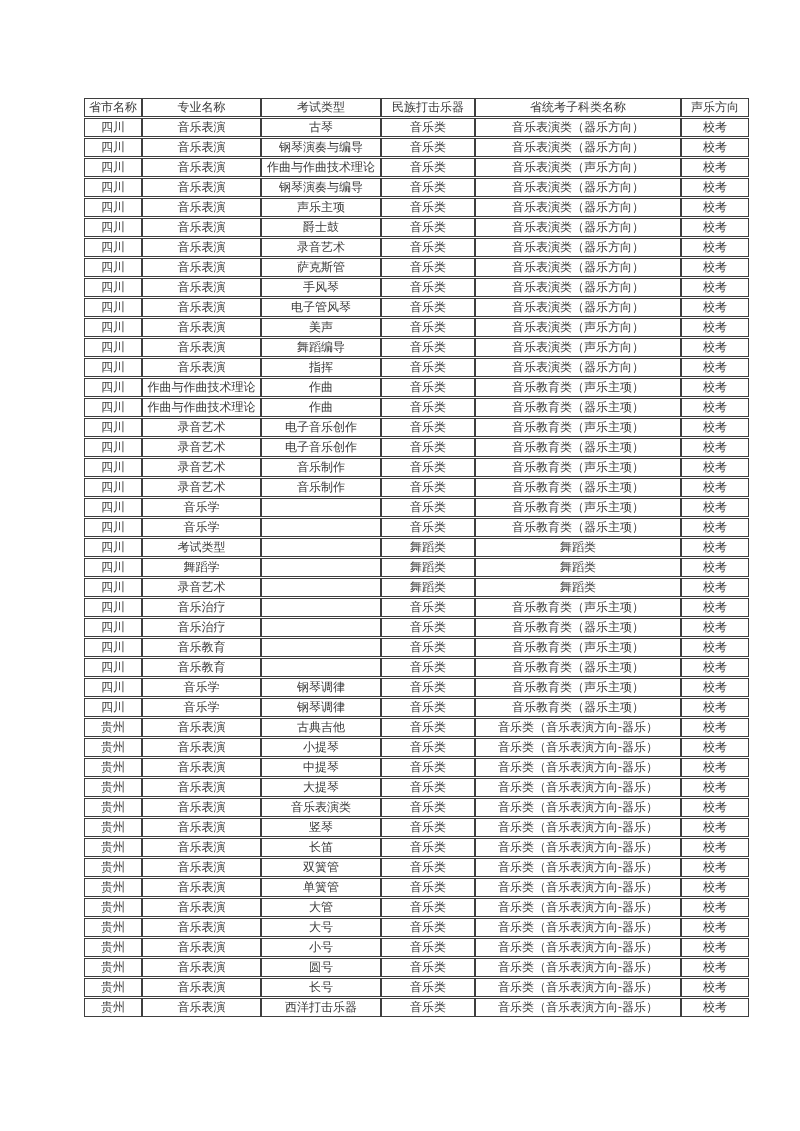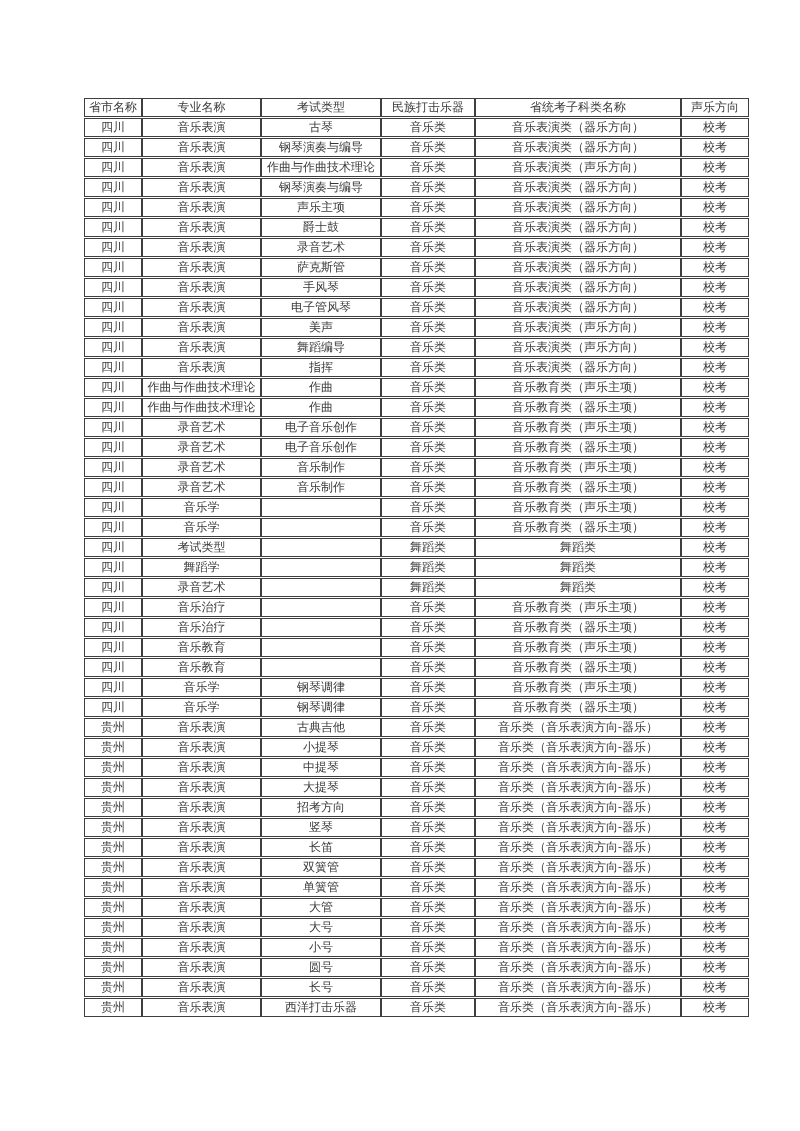--- a/index.html
+++ b/index.html
@@ -338,21 +338,21 @@
       <td>贵州</td>
       <td>音乐表演</td>
       <td>大提琴</td>
       <td>音乐类</td>
       <td>音乐类（音乐表演方向-器乐）</td>
       <td>校考</td>
     </tr>
         <tr>
       <td>贵州</td>
       <td>音乐表演</td>
-      <td>招考方向</td>
+      <td>音乐表演类</td>
       <td>音乐类</td>
       <td>音乐类（音乐表演方向-器乐）</td>
       <td>校考</td>
     </tr>
         <tr>
       <td>贵州</td>
       <td>音乐表演</td>
       <td>竖琴</td>
       <td>音乐类</td>
       <td>音乐类（音乐表演方向-器乐）</td>

